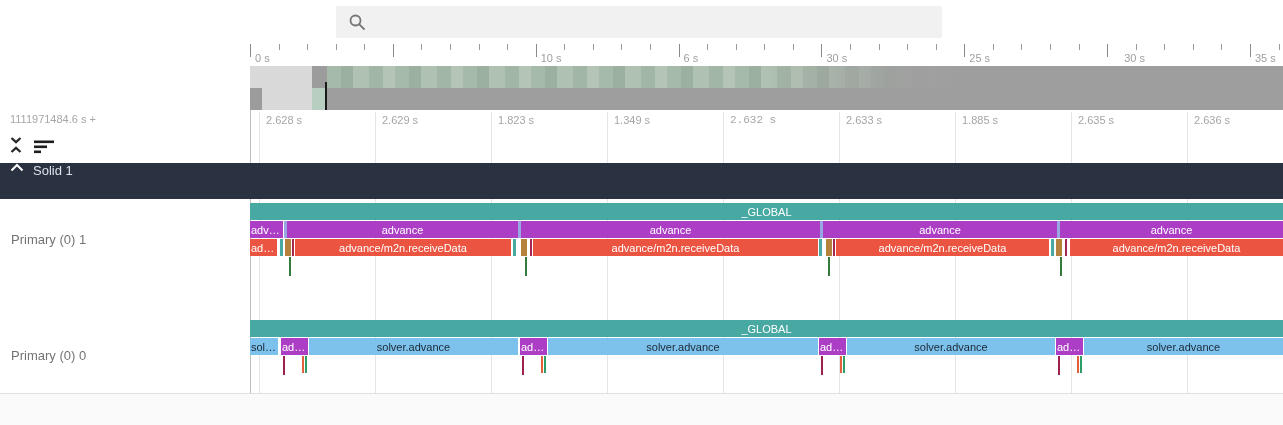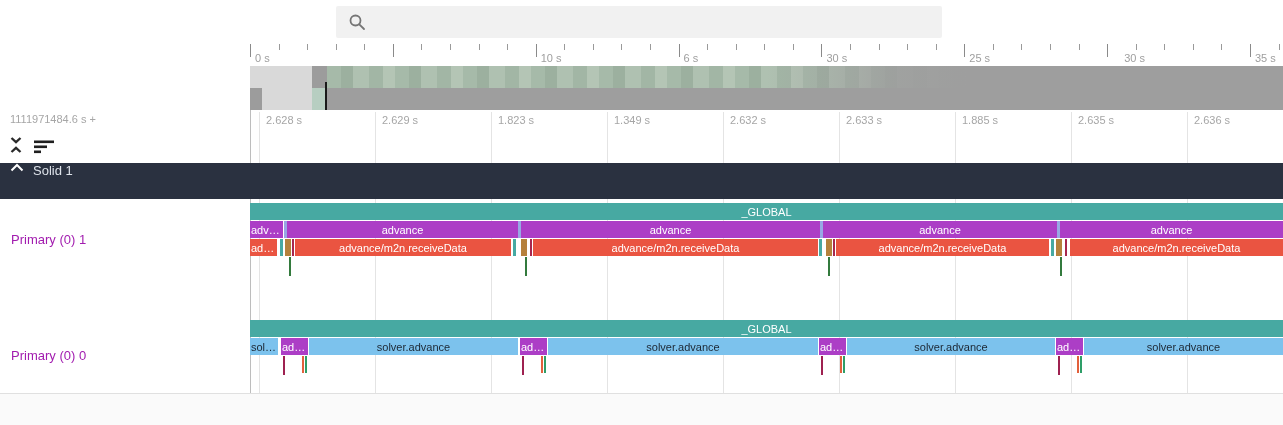--- a/index.html
+++ b/index.html
@@ -26,21 +26,21 @@
   .content{position:absolute;left:0;top:110px;width:1283px;height:283px;background:#fff;
       border-bottom:1px solid #e0e0e0;}
   .gridline{position:absolute;top:2px;height:281px;width:1px;background:#e4e4e4;z-index:0;}
   .vsep{position:absolute;left:250px;top:0;height:283px;width:1px;background:#bdbdbd;z-index:0;}
   .axis-label{position:absolute;top:4px;font-size:11px;color:#a6a6a6;z-index:1;white-space:nowrap;}
   .offset-label{position:absolute;left:10px;top:3px;font-size:11px;color:#a6a6a6;z-index:1;}
   .panel-icons{position:absolute;left:8px;top:26px;z-index:1;display:flex;gap:10px;align-items:flex-start;}
   .g-header{position:absolute;left:0;width:1283px;background:#2a3140;display:flex;align-items:flex-start;z-index:2;}
   .g-header .chev{margin:0 9px 0 10px;display:flex;}
   .g-header .lbl{font-size:13px;color:#dde2e9;}
-  .track-label{position:absolute;left:11px;font-size:13px;color:#a21caf;z-index:1;white-space:nowrap;}
+  .track-label{position:absolute;left:11px;font-size:13px;color:#737373;z-index:1;white-space:nowrap;}
   .bar{position:absolute;z-index:1;font-size:11px;display:flex;align-items:center;justify-content:center;
       overflow:hidden;white-space:nowrap;box-sizing:border-box;}
   .bar span{overflow:hidden;text-overflow:ellipsis;white-space:nowrap;padding:0 1px;}
   .sliver{position:absolute;z-index:1;}
   .vtick{position:absolute;z-index:1;}
   .bottom-strip{position:absolute;left:0;top:394px;width:1283px;height:31px;background:#fafafa;}
 </style>
 </head>
 <body>
 
@@ -128,21 +128,21 @@
     <div id="tracks"></div>
   <div class="gridline" style="left: 259px; top: 2px;"></div>
       <div class="axis-label" style="left: 266px; top: 4px;">2.628 s</div>
       <div class="gridline" style="left: 375px; top: 2px;"></div>
       <div class="axis-label" style="left: 382px; top: 4px;">2.629 s</div>
       <div class="gridline" style="left: 491px; top: 2px;"></div>
       <div class="axis-label" style="left: 498px; top: 4px;">1.823 s</div>
       <div class="gridline" style="left: 607px; top: 2px;"></div>
       <div class="axis-label" style="left: 614px; top: 4px;">1.349 s</div>
       <div class="gridline" style="left: 723px; top: 2px;"></div>
-      <div class="axis-label" style="left: 730px; top: 4px;">2.632 s</div>
+      <div class="axis-label" style="left: 730px; top: 4px; font-family: Liberation Mono, monospace;">2.632 s</div>
       <div class="gridline" style="left: 839px; top: 2px;"></div>
       <div class="axis-label" style="left: 846px; top: 4px;">2.633 s</div>
       <div class="gridline" style="left: 955px; top: 2px;"></div>
       <div class="axis-label" style="left: 962px; top: 4px;">1.885 s</div>
       <div class="gridline" style="left: 1071px; top: 2px;"></div>
       <div class="axis-label" style="left: 1078px; top: 4px;">2.635 s</div>
       <div class="gridline" style="left: 1187px; top: 2px;"></div>
       <div class="axis-label" style="left: 1194px; top: 4px;">2.636 s</div>
       <div class="g-header" style="left: 0px; top: 53px; width: 1283px; height: 36px;">
         <span class="chev">

